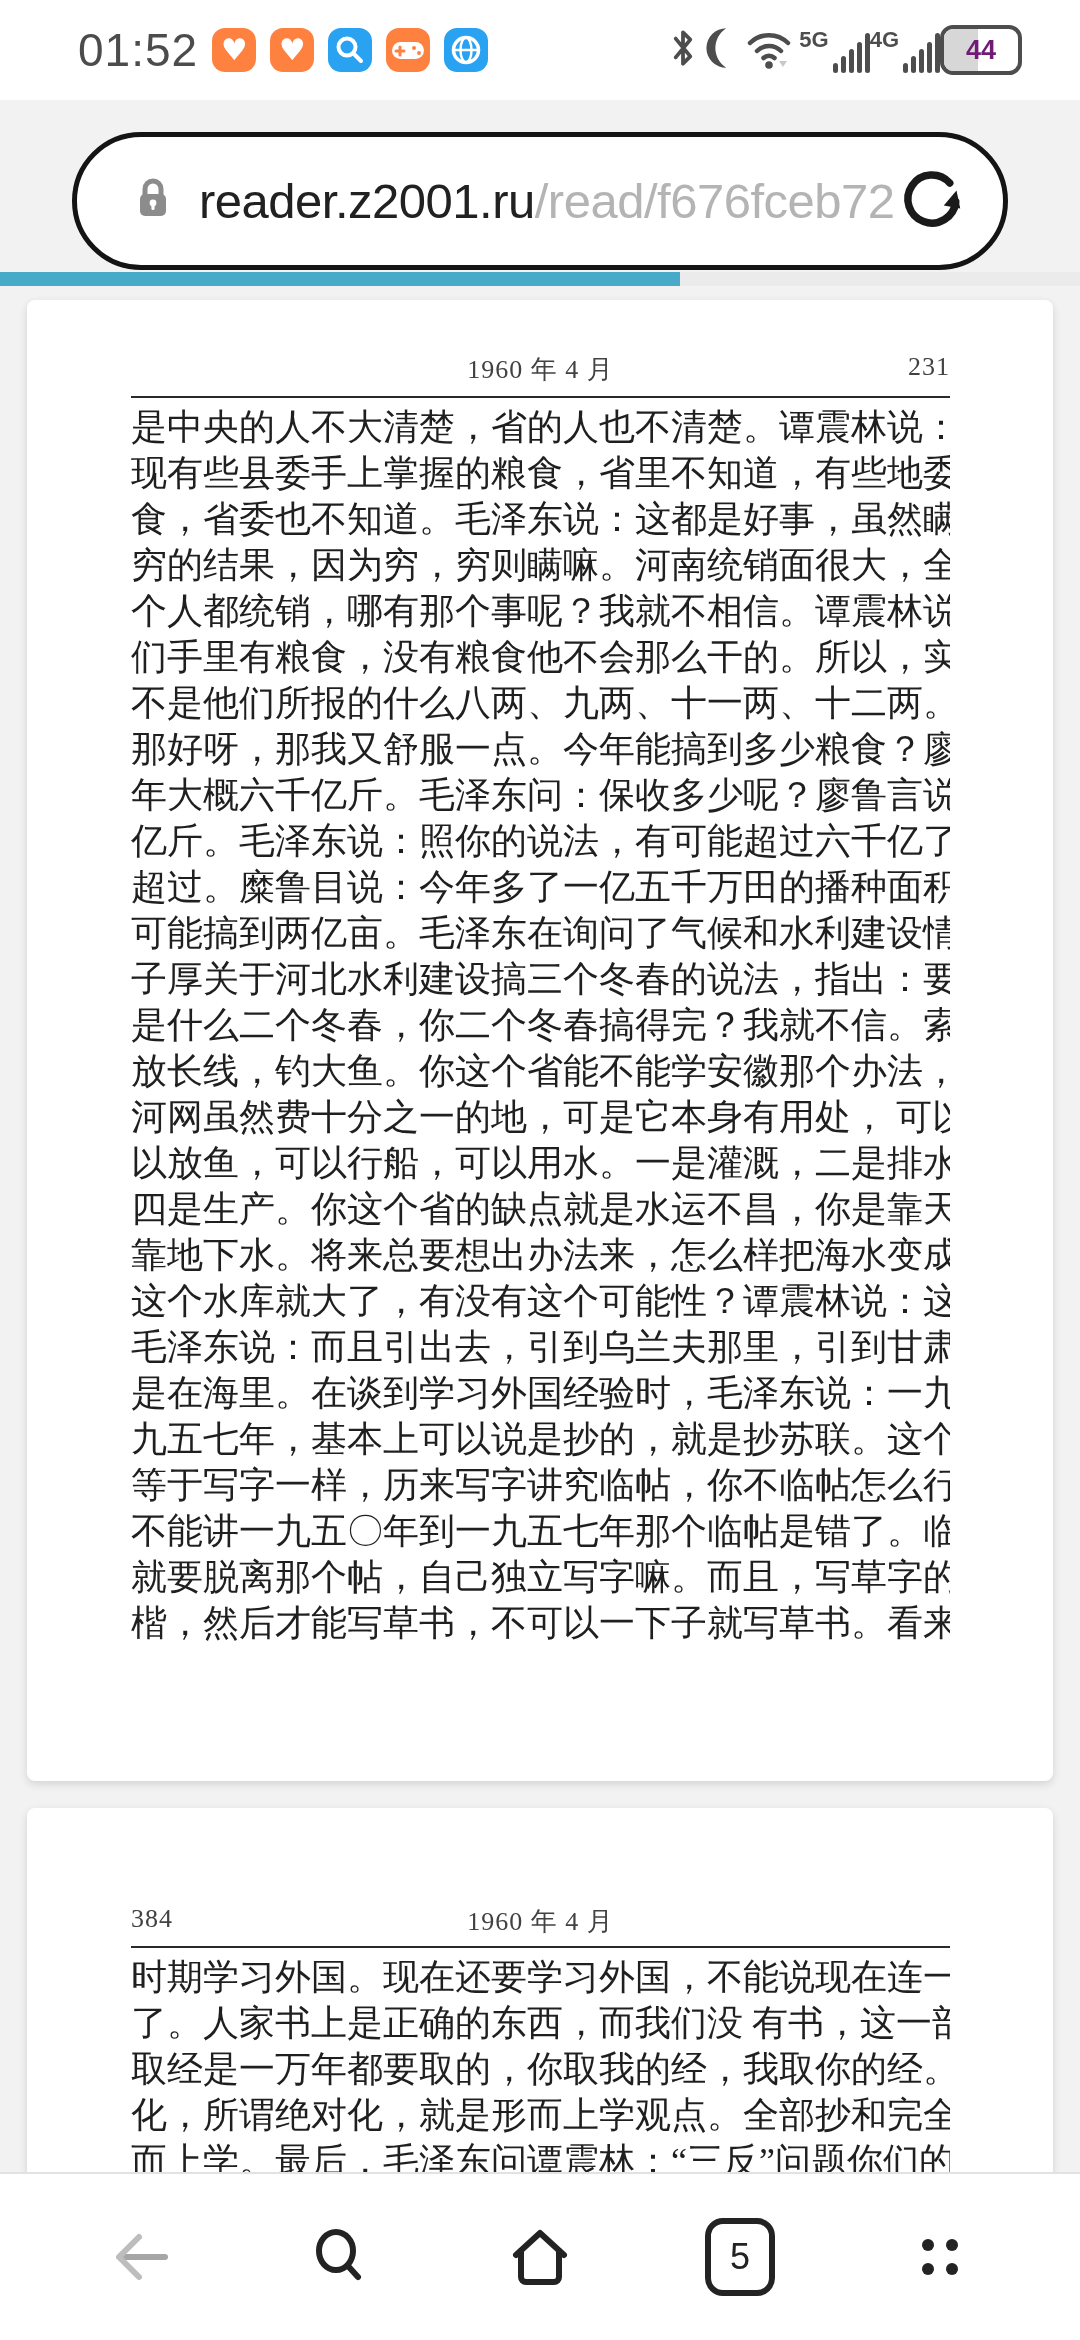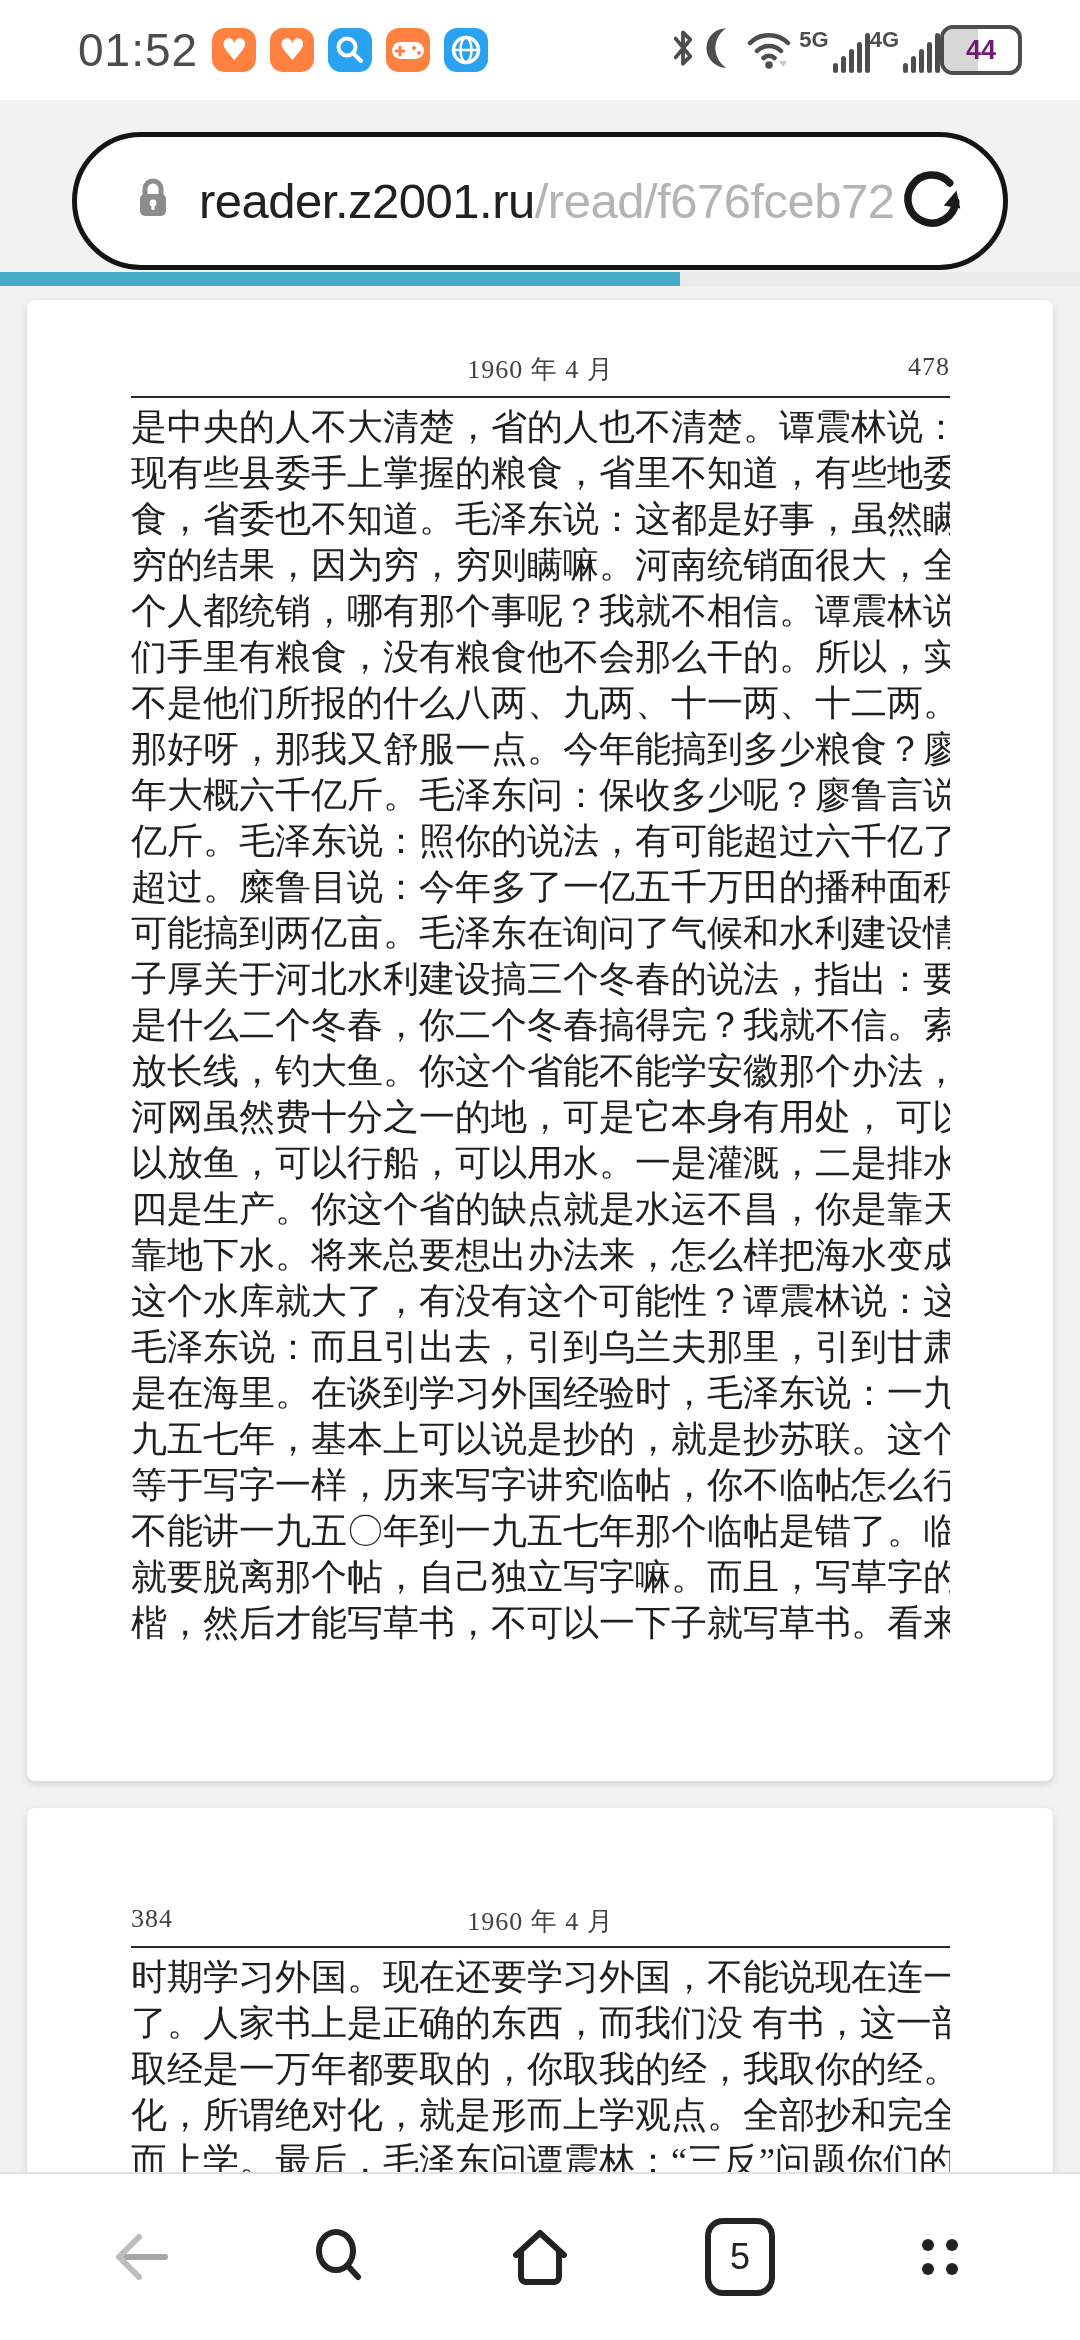--- a/index.html
+++ b/index.html
@@ -163,21 +163,21 @@
     </span>
   </div>
 
   <div class="progress">
     <div class="progress-fill" style="width: 63%;"></div>
   </div>
 
   <div class="page-card card1">
     <div class="page-header" style="top:52px;">
       <span class="ph-center">1960 年 4 月</span>
-      <span class="ph-right">478</span>
+      <span class="ph-right">231</span>
     </div>
     <div class="page-rule" style="top:96px;"></div>
     <div class="page-body" style="top:104px;">
         <div class="body-line">是中央的人不大清楚，省的人也不清楚。谭震林说：现在我们发</div>
         <div class="body-line">现有些县委手上掌握的粮食，省里不知道，有些地委也掌握着粮</div>
         <div class="body-line">食，省委也不知道。毛泽东说：这都是好事，虽然瞒着省委。这 是</div>
         <div class="body-line">穷的结果，因为穷，穷则瞒嘛。河南统销面很大，全省差不多每</div>
         <div class="body-line">个人都统销，哪有那个事呢？我就不相信。谭震林说：这说明他</div>
         <div class="body-line">们手里有粮食，没有粮食他不会那么干的。所以，实际吃的，并</div>
         <div class="body-line">不是他们所报的什么八两、九两、十一两、十二两。毛泽东说：</div>

